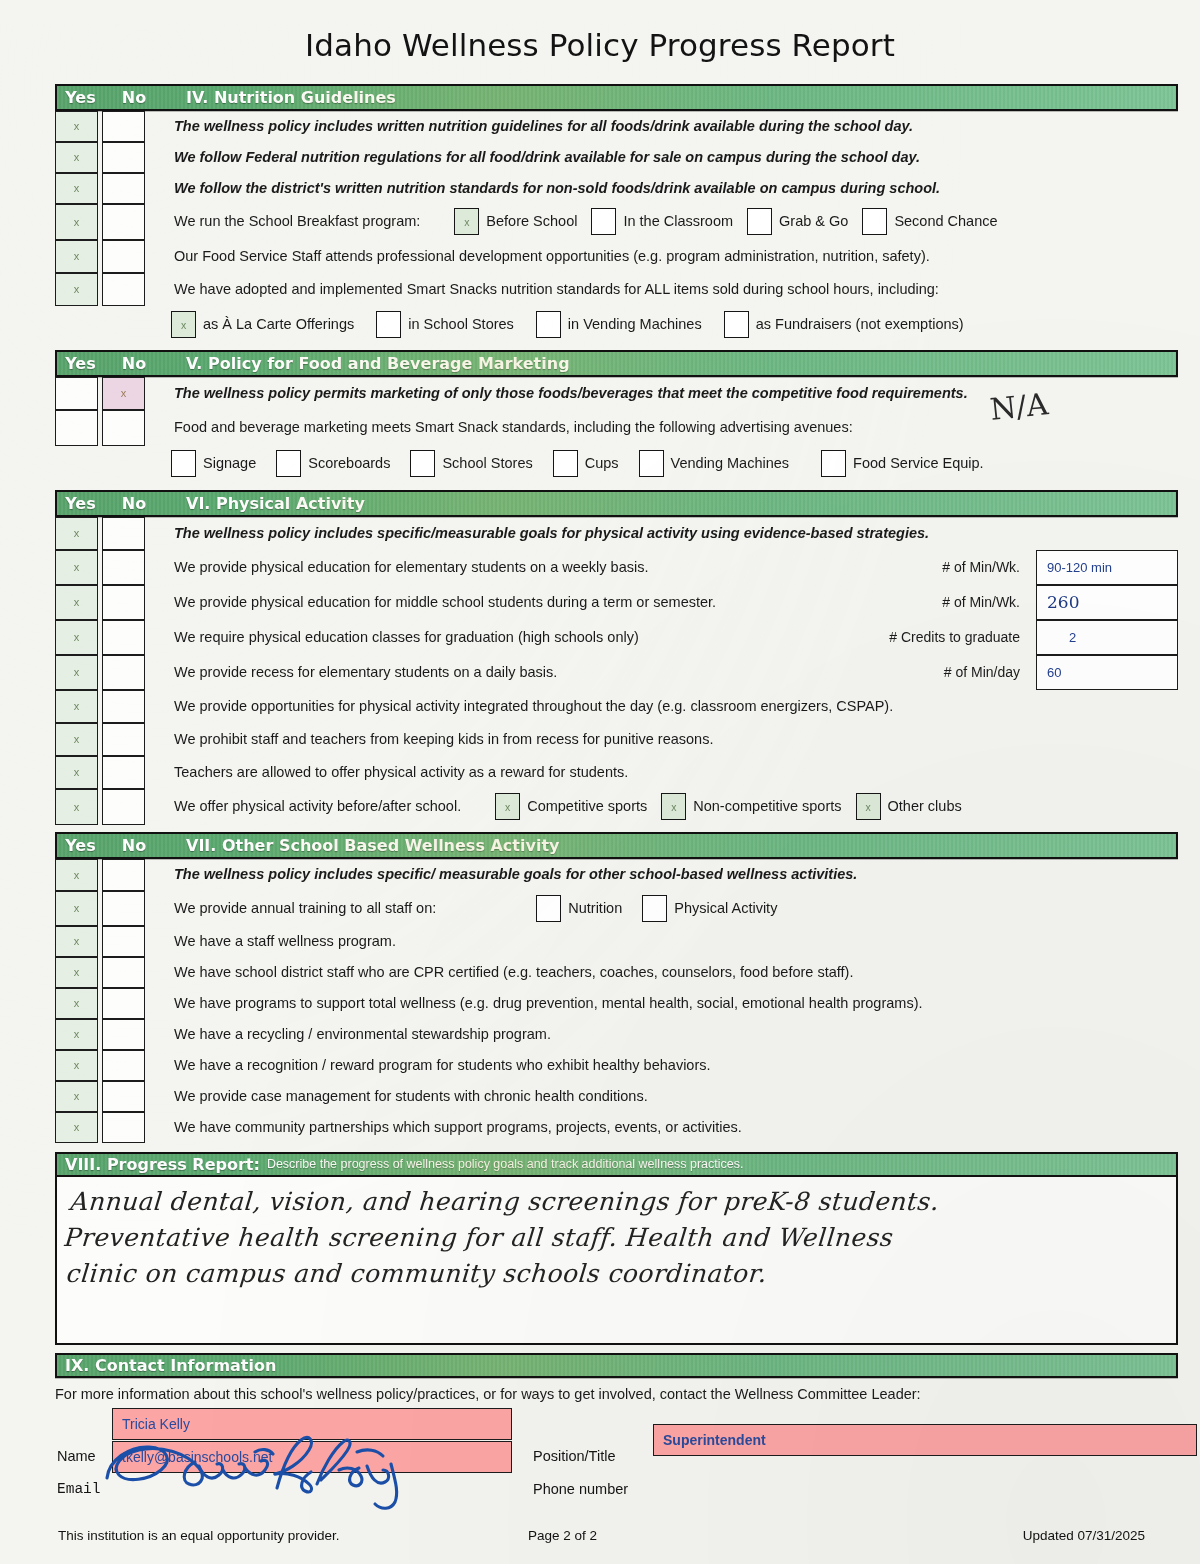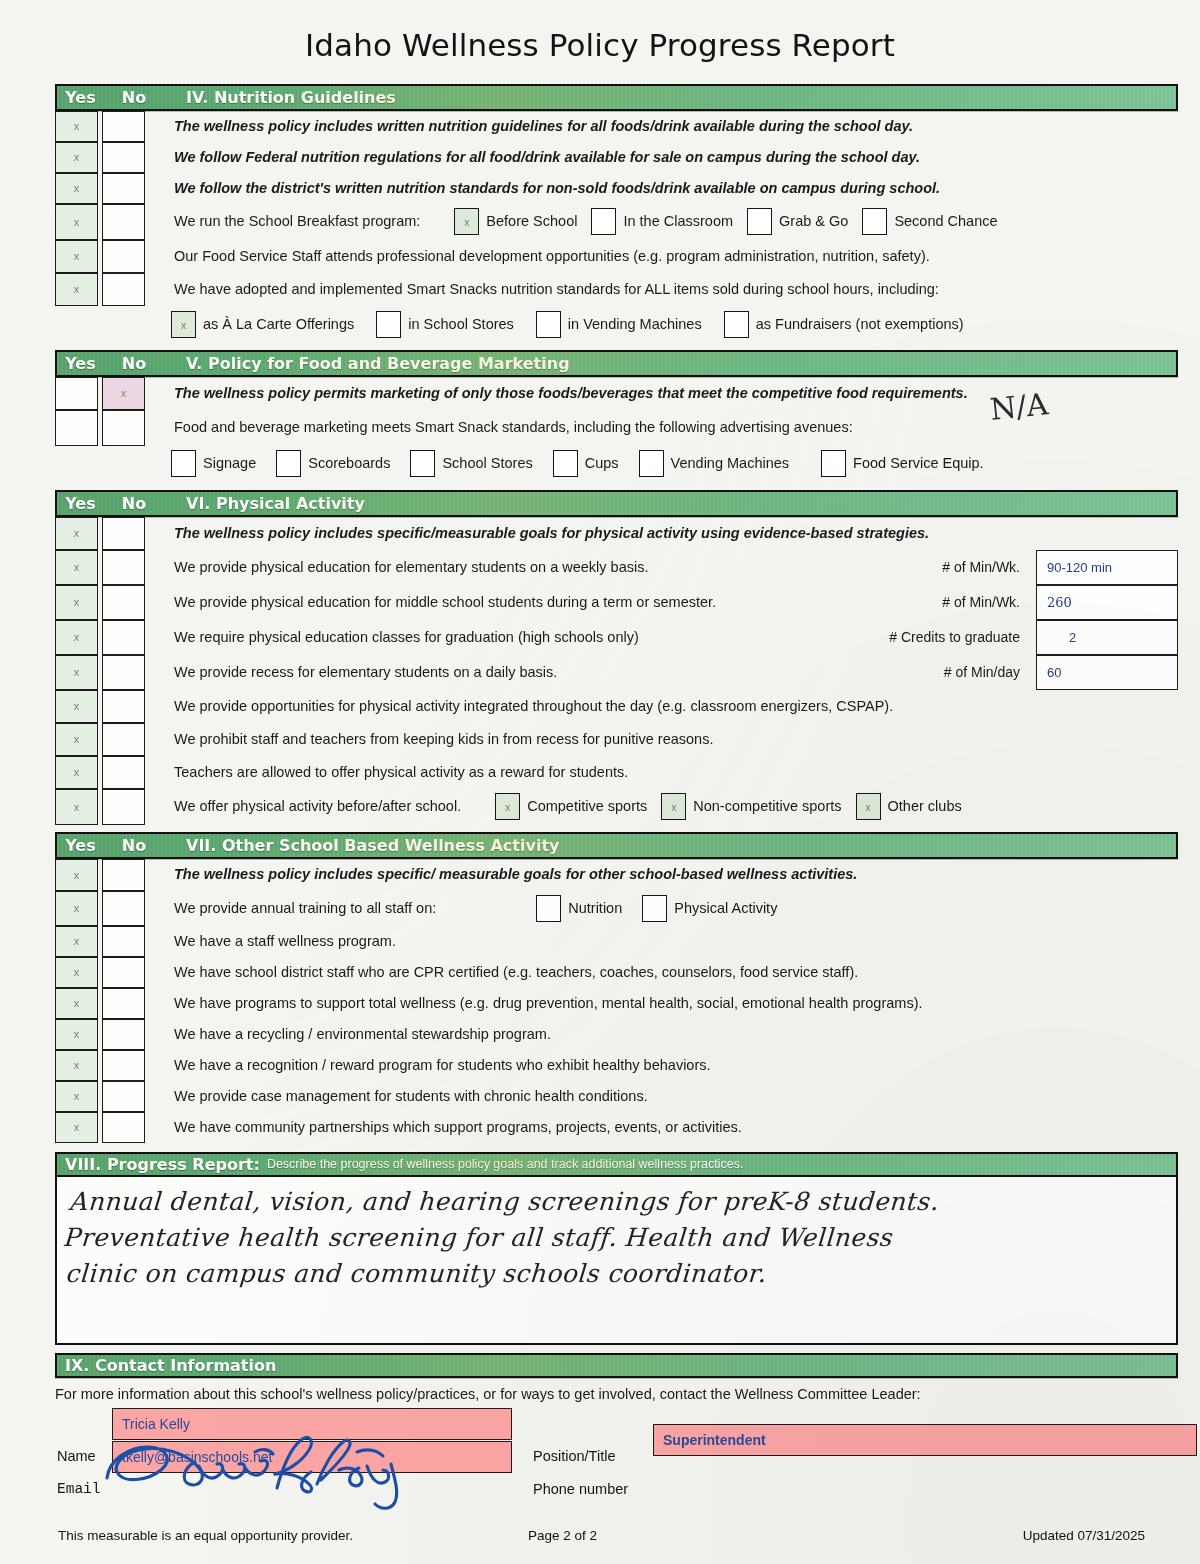--- a/index.html
+++ b/index.html
@@ -360,21 +360,21 @@
       <div class="valbox">90-120 min</div>
     </div>
 
     <div class="row valrow" style="height:35px">
       <div class="cellbox yes-checked">x</div>
       <div class="cellbox blank"></div>
       <div class="rowtext">
         <span>We provide physical education for middle school students during a term or semester.</span>
         <span class="vallabel" style="position:absolute;right:158px;"># of Min/Wk.</span>
       </div>
-      <div class="valbox handwritten" style="font-size:13px;color:#1e3a84;">260</div>
+      <div class="valbox handwritten" style="font-size:17px;color:#1e3a84;">260</div>
     </div>
 
     <div class="row valrow" style="height:35px">
       <div class="cellbox yes-checked">x</div>
       <div class="cellbox blank"></div>
       <div class="rowtext">
         <span>We require physical education classes for graduation (high schools only)</span>
         <span class="vallabel" style="position:absolute;right:158px;"># Credits to graduate</span>
       </div>
       <div class="valbox" style="padding-left:32px;">2</div>
@@ -454,21 +454,21 @@
       </div>
     </div>
     <div class="row" style="height:31px">
       <div class="cellbox yes-checked">x</div>
       <div class="cellbox blank"></div>
       <div class="rowtext">We have a staff wellness program.</div>
     </div>
     <div class="row" style="height:31px">
       <div class="cellbox yes-checked">x</div>
       <div class="cellbox blank"></div>
-      <div class="rowtext">We have school district staff who are CPR certified (e.g. teachers, coaches, counselors, food service staff).</div>
+      <div class="rowtext">We have school district staff who are CPR certified (e.g. teachers, coaches, counselors, food before staff).</div>
     </div>
     <div class="row" style="height:31px">
       <div class="cellbox yes-checked">x</div>
       <div class="cellbox blank"></div>
       <div class="rowtext">We have programs to support total wellness (e.g. drug prevention, mental health, social,  emotional health programs).</div>
     </div>
     <div class="row" style="height:31px">
       <div class="cellbox yes-checked">x</div>
       <div class="cellbox blank"></div>
       <div class="rowtext">We have a recycling / environmental stewardship program.</div>
@@ -530,19 +530,19 @@
       <path d="M180 48 C192 46, 206 50, 214 58 C219 63, 216 68, 210 65 C204 62, 206 52, 216 46"></path>
       <path d="M222 58 C228 42, 238 24, 248 16 C254 11, 258 16, 252 25 C244 37, 232 48, 226 54"></path>
       <path d="M244 44 C252 40, 262 42, 266 50 C269 56, 264 62, 258 59 C252 56, 254 46, 264 42"></path>
       <path d="M272 40 C276 52, 282 60, 290 56 C296 53, 294 44, 288 44"></path>
       <path d="M296 38 C300 54, 304 66, 300 76 C296 84, 286 84, 280 78"></path>
       <path d="M262 26 C272 22, 282 24, 288 30"></path>
     </g>
   </svg>
 
   <div class="footer">
-    <span class="f1">This measurable is an equal opportunity provider.</span>
+    <span class="f1">This institution is an equal opportunity provider.</span>
     <span class="f2">Page 2 of 2</span>
     <span class="f3">Updated 07/31/2025</span>
   </div>
 
   <div class="scan-noise"></div>
 </div>
 
 </body></html>

